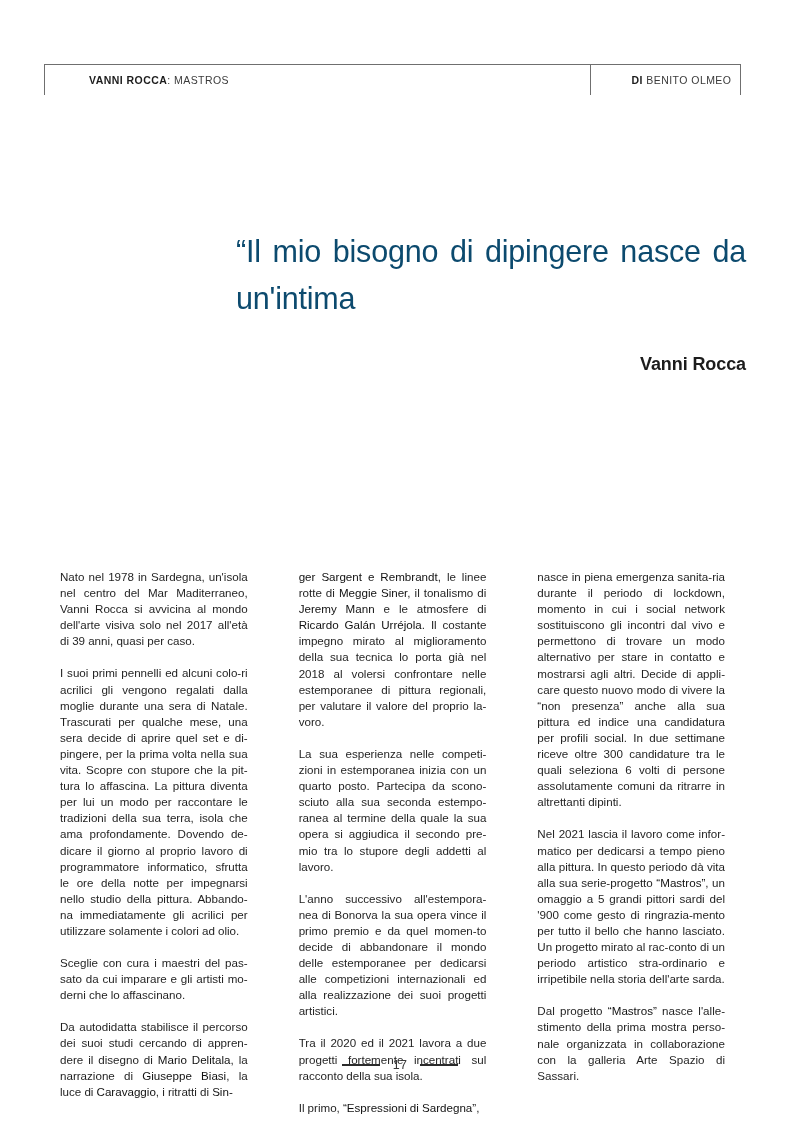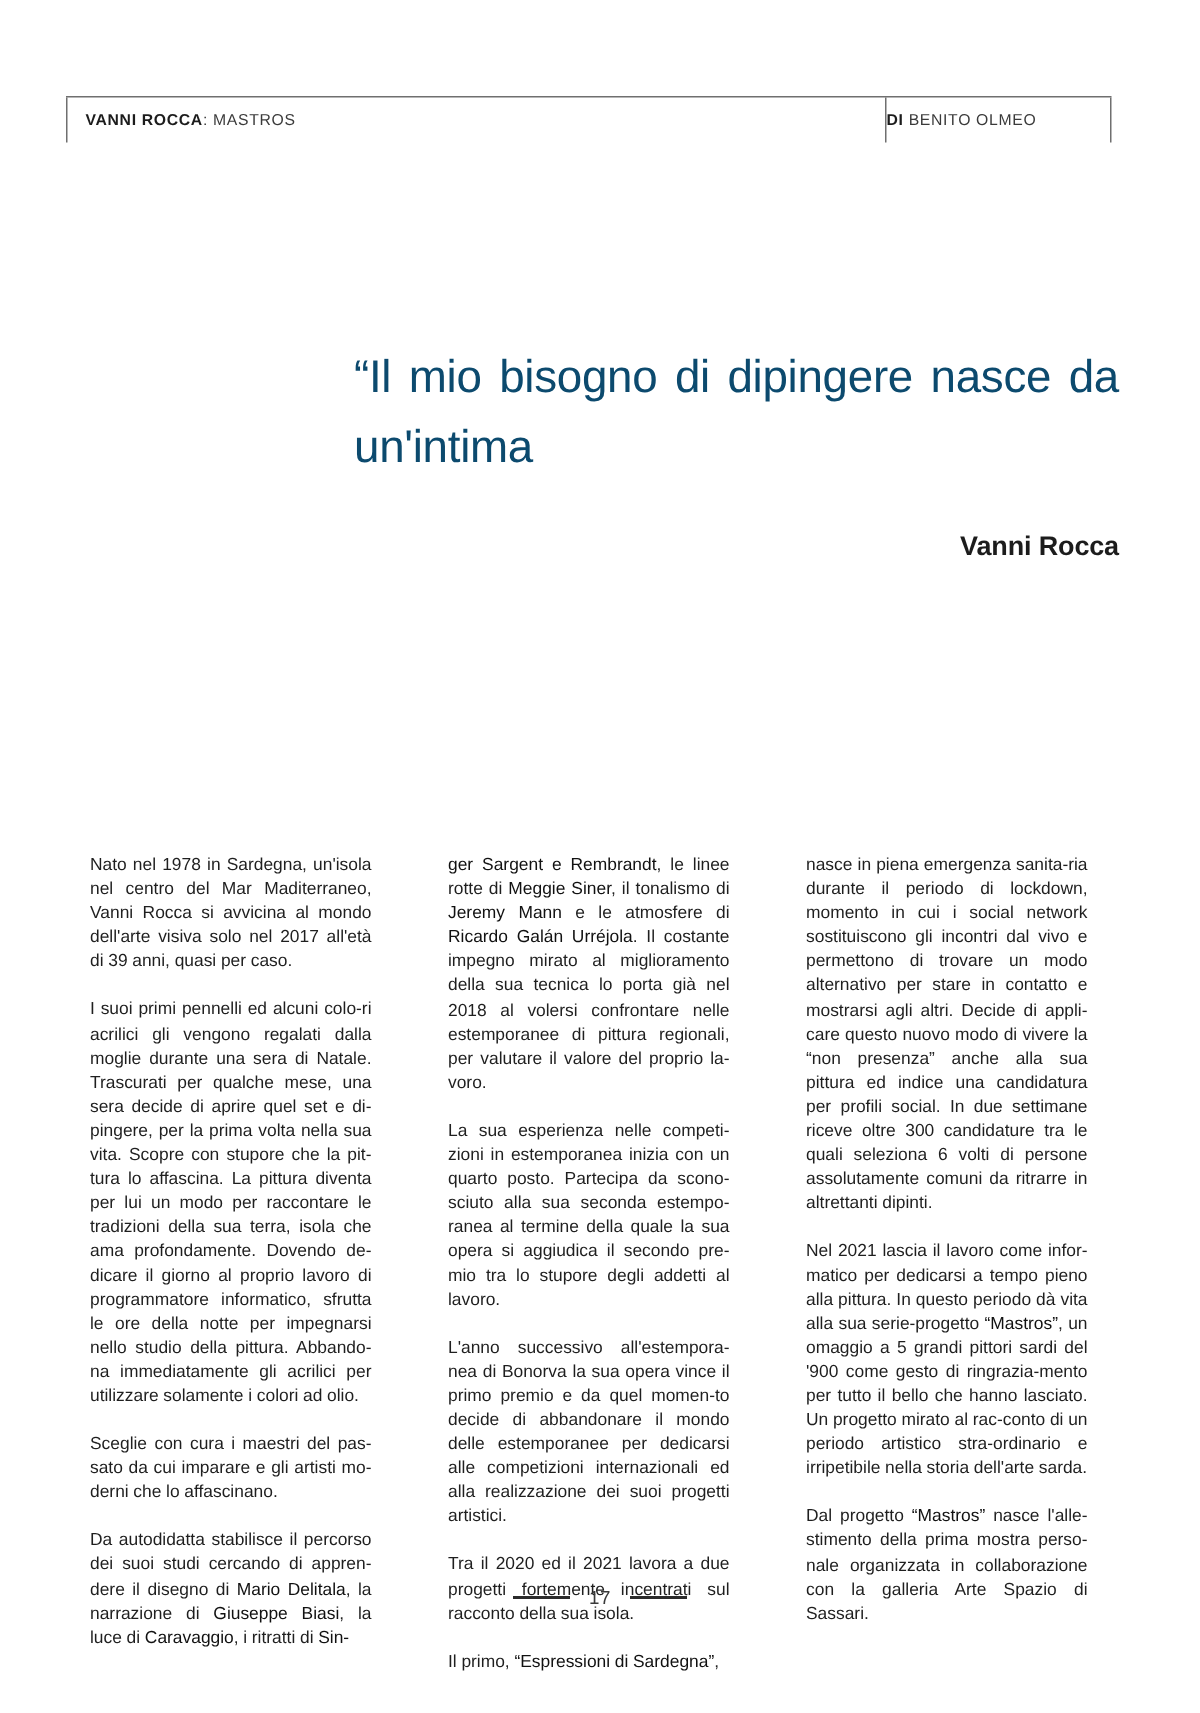--- a/index.html
+++ b/index.html
@@ -40,27 +40,29 @@
     align-items: center;
     padding-left: 12px;
     box-sizing: border-box;
   }
   .rh-right {
     flex: 1 1 auto;
     border-left: 1.4px solid #6f6f6f;
     border-right: 1.4px solid #6f6f6f;
     display: flex;
     align-items: center;
+    justify-content: center;
     box-sizing: border-box;
   }
   .rh-text {
     font-size: 10.5px;
     letter-spacing: 0.45px;
     color: #3a3a3a;
     white-space: nowrap;
+    margin-left: 32px;
   }
   .rh-text b {
     font-weight: 700;
     color: #1c1c1c;
   }
 
   
   .headline {
     position: absolute;
     left: 236px;

